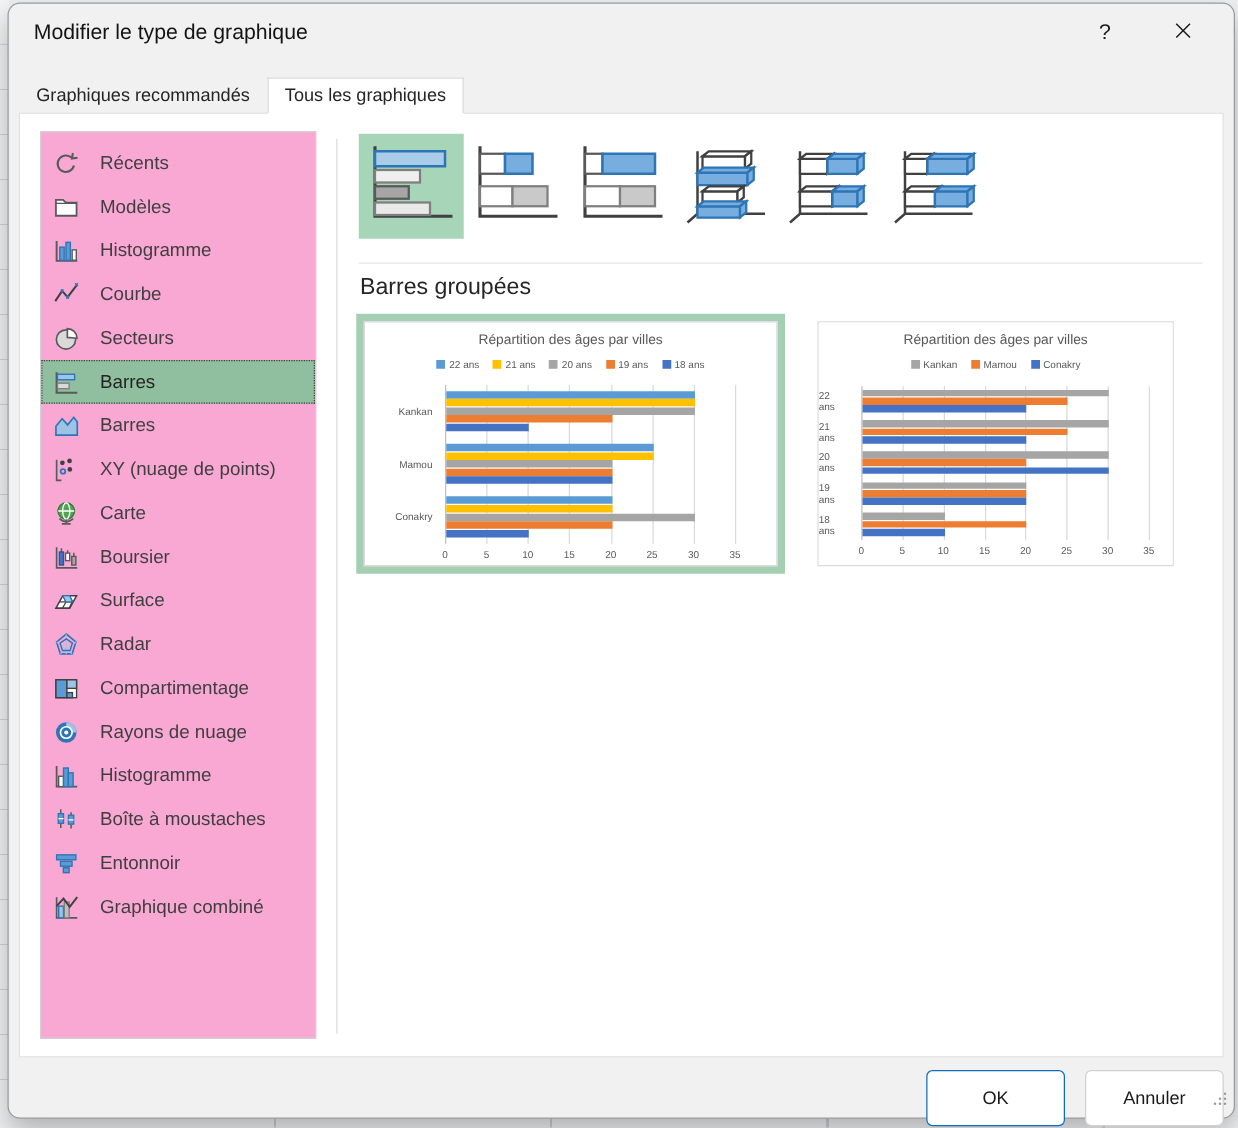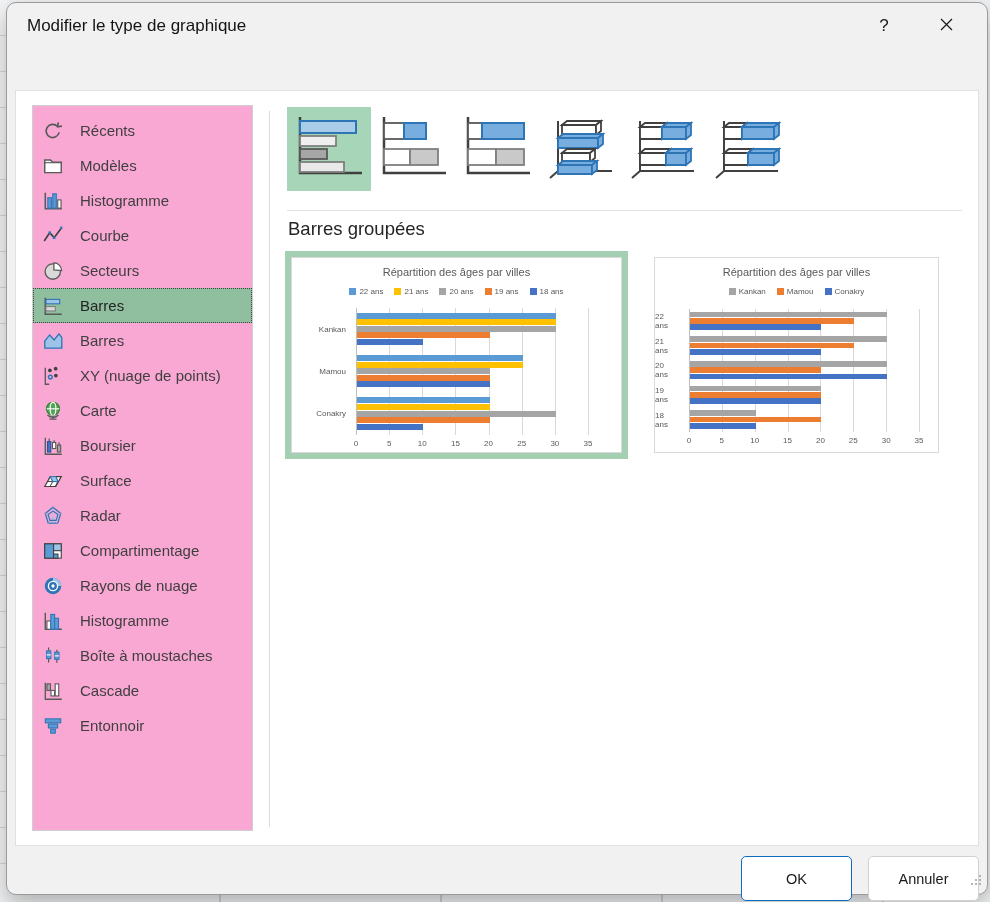--- a/index.html
+++ b/index.html
@@ -75,20 +75,24 @@
   <div class="titlebar">
     <span class="title">Modifier le type de graphique</span>
   </div>
   <button class="winbtn help">?</button>
   <button class="winbtn close">
       <span><svg width="13" height="13" viewBox="0 0 13 13">
           <path d="M1 1 L12 12 M12 1 L1 12" stroke="#1a1a1a" stroke-width="1.2" fill="none"></path>
         </svg></span>
     </button>
 
+  <div class="tabs">
+    <div class="tab">Graphiques recommandés</div>
+    <div class="tab sel">Tous les graphiques</div>
+  </div>
 
   <div class="content">
     <div class="type-list" id="type-list">
         <div class="t-row">
           <span class="ic">
             <svg width="22" height="22" viewBox="0 0 20 20">
               <path d="M15.6 11.3a6 6 0 1 1-1.6-5.6" fill="none" stroke="#595959" stroke-width="1.5"></path>
               <path d="M14.8 2.2l-0.6 4 4-0.6" fill="none" stroke="#595959" stroke-width="1.5"></path>
             </svg>
           </span>
@@ -247,37 +251,37 @@
               <path d="M4.2 9h3.8" stroke="#fff"></path>
               <rect x="11.6" y="6.5" width="3.8" height="6.5" fill="#5B9BD5" stroke="#2E75B6"></rect>
               <path d="M11.6 9.9h3.8" stroke="#fff"></path>
             </svg>
           </span>
           <span>Boîte à moustaches</span>
         </div>
         <div class="t-row">
           <span class="ic">
             <svg width="22" height="22" viewBox="0 0 20 20">
-              <path d="M3 2.5v15h15" fill="none" stroke="#595959" stroke-width="1.2"></path>
-              <rect x="4.5" y="3.5" width="3.2" height="6" fill="#A6A6A6" stroke="#595959"></rect>
-              <rect x="8.2" y="9.5" width="3.2" height="5" fill="#fff" stroke="#595959"></rect>
-              <rect x="12" y="3.5" width="3.2" height="11" fill="#fff" stroke="#595959"></rect>
-            </svg>
-          </span>
-          <span>Cascade</span>
-        </div>
-        <div class="t-row">
-          <span class="ic">
-            <svg width="22" height="22" viewBox="0 0 20 20">
               <rect x="3" y="3.5" width="14" height="3.6" fill="#5B9BD5" stroke="#2E75B6"></rect>
               <rect x="5.8" y="8.2" width="8.4" height="3.6" fill="#5B9BD5" stroke="#2E75B6"></rect>
               <rect x="7.9" y="12.9" width="4.2" height="3.6" fill="#5B9BD5" stroke="#2E75B6"></rect>
             </svg>
           </span>
           <span>Entonnoir</span>
+        </div>
+        <div class="t-row">
+          <span class="ic">
+            <svg width="22" height="22" viewBox="0 0 20 20">
+              <path d="M3 2.5v15h15" fill="none" stroke="#595959" stroke-width="1.2"></path>
+              <rect x="4.5" y="9" width="3.5" height="8.5" fill="#9DC3E6" stroke="#2E75B6"></rect>
+              <rect x="8.6" y="6" width="3.5" height="11.5" fill="#BFBFBF" stroke="#7F7F7F"></rect>
+              <path d="M3 9l5-5.5 4.5 6 5.5-7" fill="none" stroke="#404040" stroke-width="1.4"></path>
+            </svg>
+          </span>
+          <span>Graphique combiné</span>
         </div>
       </div>
     <div class="v-div"></div>
     <div class="subtype-row" id="subtype-row">
         <button class="s-tile sel">
           <span><svg width="74" height="66" viewBox="0 0 74 66">
               <path d="M8 2v56h62" fill="none" stroke="#404040" stroke-width="2.5"></path>
               <rect x="8" y="6" width="56" height="12" fill="#A9CCE9" stroke="#2E75B6" stroke-width="2"></rect>
               <rect x="8" y="21" width="36" height="10" fill="#EFEFEF" stroke="#7F7F7F" stroke-width="1.8"></rect>
               <rect x="8" y="34" width="27" height="10" fill="#A6A6A6" stroke="#595959" stroke-width="1.8"></rect>

